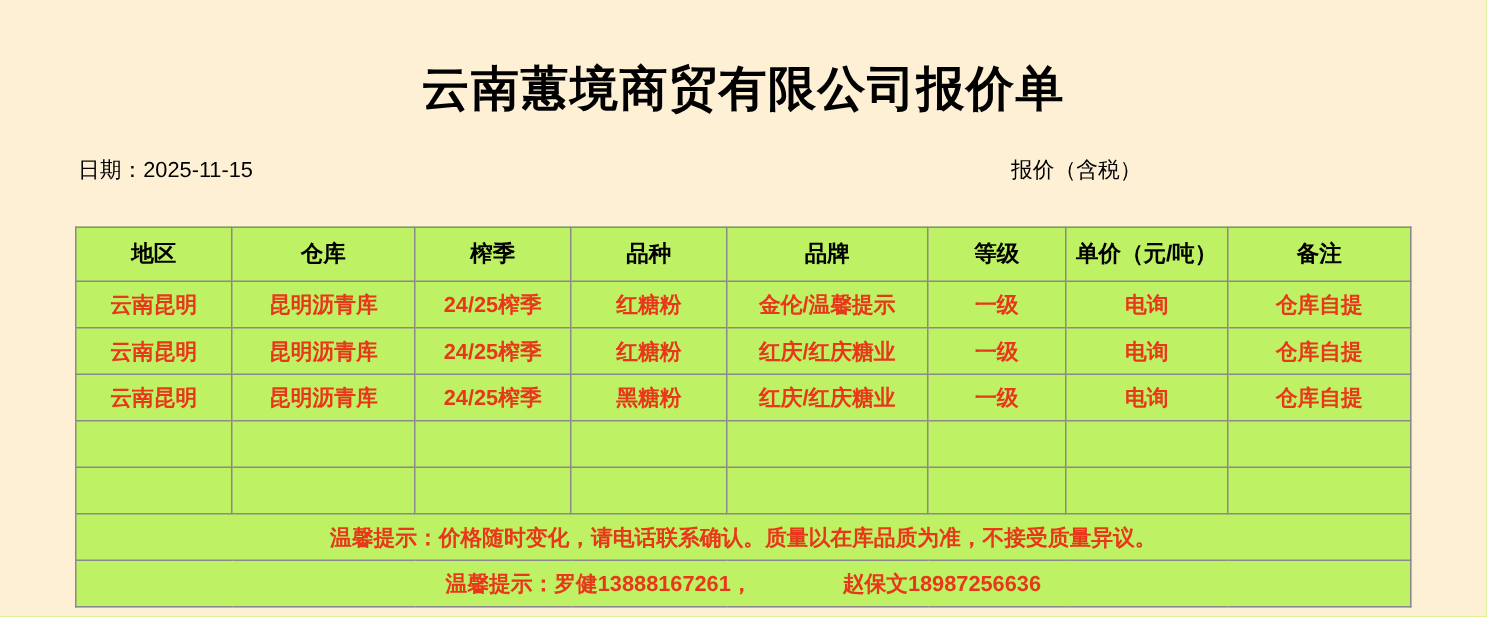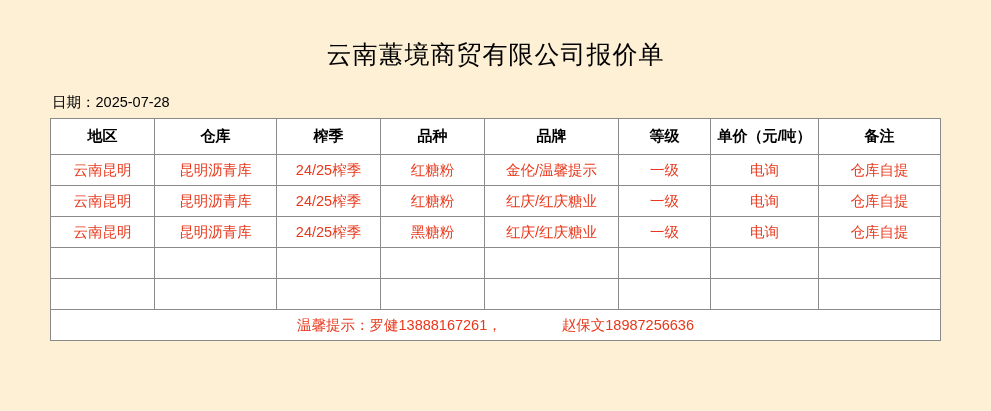--- a/index.html
+++ b/index.html
@@ -15,22 +15,22 @@
     overflow: hidden;
   }
   .page {
     position: relative;
     width: 991px;
     height: 411px;
     box-sizing: border-box;
   }
   .title {
     text-align: center;
-    font-size: 25px;
-    font-weight: normal;
+    font-size: 32px;
+    font-weight: bold;
     letter-spacing: 1px;
     padding-top: 38px;
     color: #000;
   }
   .meta-row {
     display: flex;
     justify-content: space-between;
     align-items: flex-end;
     margin: 22px 60px 0 52px;
     font-size: 14.5px;
@@ -39,43 +39,43 @@
     font-size: 14.5px;
     color: #000;
   }
   .meta-price {
     font-size: 14.5px;
     color: #000;
     margin-right: 170px;
   }
   table.quote {
     border-collapse: collapse;
-    margin: 6px auto 0 auto;
+    margin: 28px auto 0 auto;
     width: 890px;
     table-layout: fixed;
-    background: #ffffff;
+    background: #bef264;
   }
   table.quote td, table.quote th {
     border: 1px solid #8a8a8a;
     height: 29px;
     text-align: center;
     vertical-align: middle;
     font-size: 14.5px;
     padding: 0 2px;
     box-sizing: border-box;
   }
   table.quote thead th {
     font-weight: bold;
     color: #000;
     height: 36px;
     font-size: 15px;
   }
   table.quote tbody td {
     color: #e8381b;
-    font-weight: normal;
+    font-weight: bold;
     height: 31px;
   }
   tr.empty td {
     height: 22px;
   }
   td.notice {
     text-align: left;
     color: #e8381b;
     font-weight: bold;
     padding-left: 14px;
@@ -96,21 +96,22 @@
   }
 </style>
 </head>
 <body>
 
 <div class="page">
 
   <div class="title">云南蕙境商贸有限公司报价单</div>
 
   <div class="meta-row">
-    <div class="meta-date">日期：2025-07-28</div>
+    <div class="meta-date">日期：2025-11-15</div>
+    <div class="meta-price">报价（含税）</div>
   </div>
 
   <table class="quote">
     <thead>
       <tr>
         <th style="width:104px">地区</th>
         <th style="width:122px">仓库</th>
         <th style="width:104px">榨季</th>
         <th style="width:104px">品种</th>
         <th style="width:134px">品牌</th>
@@ -164,20 +165,23 @@
         <td></td>
         <td></td>
         <td></td>
         <td></td>
         <td></td>
         <td></td>
         <td></td>
         <td></td>
       </tr>
       <tr>
+        <td class="notice" colspan="8">温馨提示：价格随时变化，请电话联系确认。质量以在库品质为准，不接受质量异议。</td>
+      </tr>
+      <tr>
         <td class="contact" colspan="8">
           <span>温馨提示：罗健13888167261，</span>
           <span class="contact-gap"></span>
           <span>赵保文18987256636</span>
         </td>
       </tr>
     </tbody>
   </table>
 
 </div>

